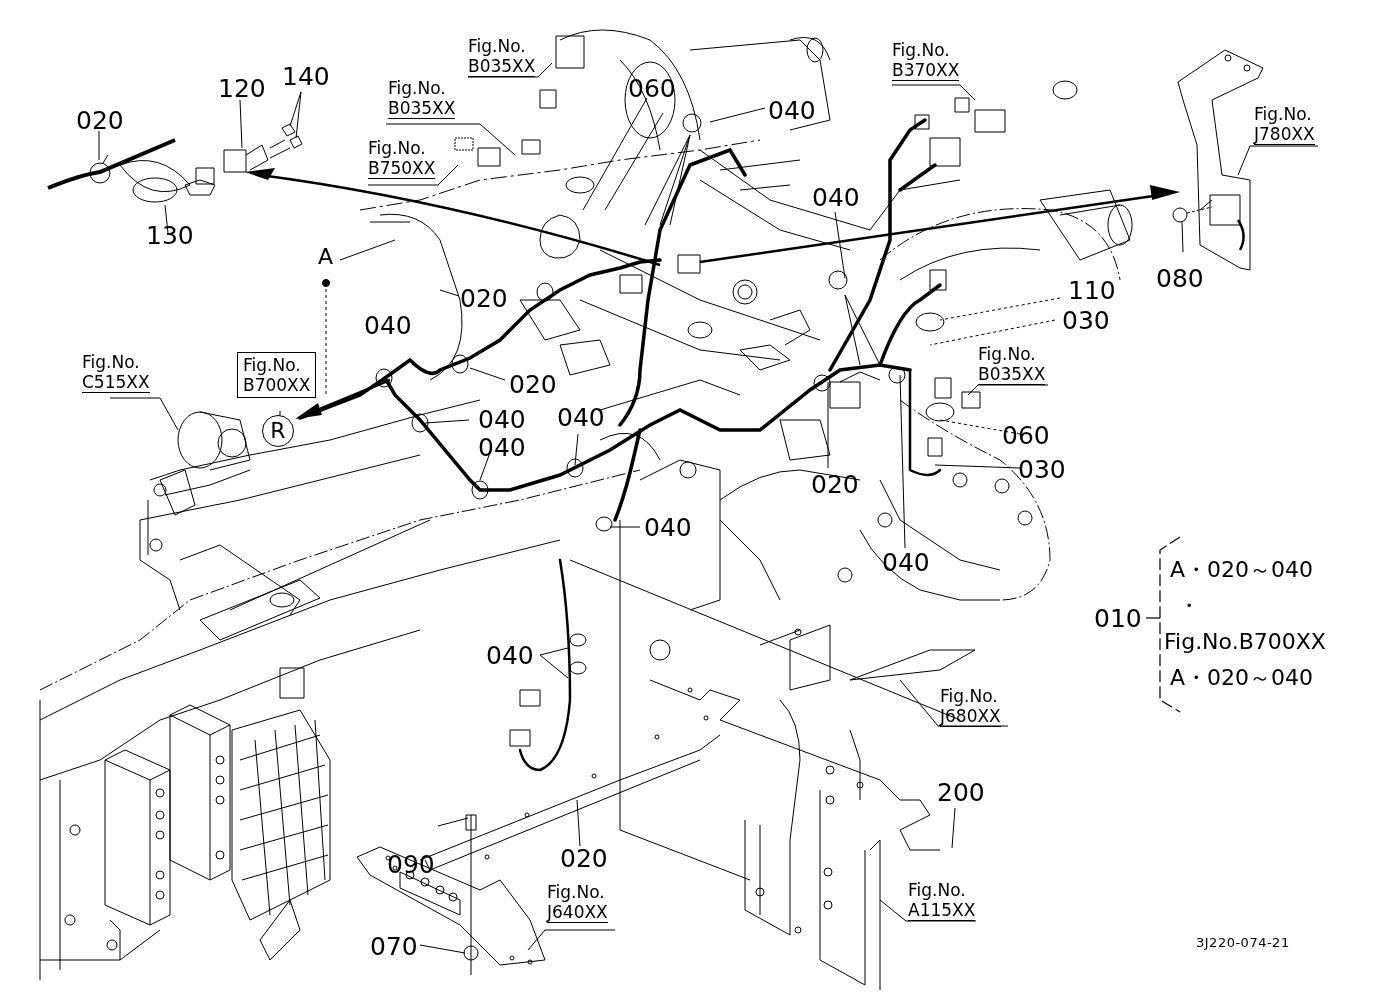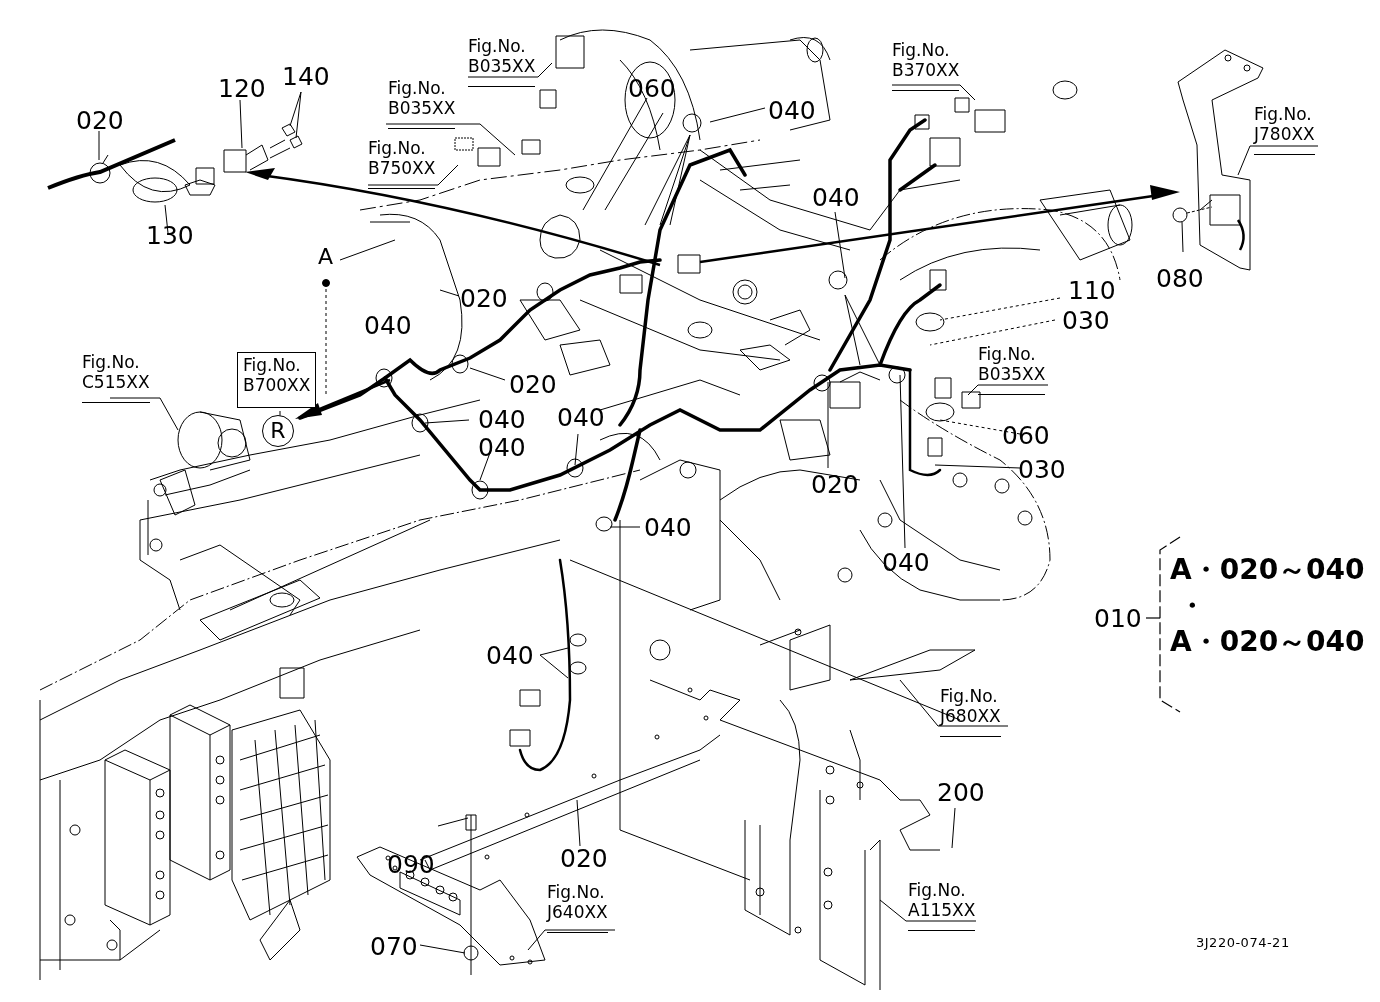--- a/index.html
+++ b/index.html
@@ -3,28 +3,28 @@
 <meta charset="utf-8">
 <style>
   html, body { margin: 0; padding: 0; background: #ffffff; }
   body { width: 1380px; height: 1002px; position: relative; overflow: hidden;
          font-family: "DejaVu Sans", sans-serif; color: #000; }
   #canvas { position: absolute; left: 0; top: 0; width: 1380px; height: 1002px; }
   .lbl { position: absolute; font-family: "DejaVu Sans", sans-serif; color: #000;
          white-space: nowrap; line-height: 1; }
   .num { font-size: 25px; letter-spacing: 0px; }
   .fig { font-size: 17px; line-height: 20px; }
-  .fig .l2 { display: block; border-bottom: 1.3px solid #000; padding-bottom: 10px; }
+  .fig .l2 { display: block; border-bottom: 1.3px solid #000; padding-bottom: 0; }
   .fig-box { border: 1.4px solid #000; padding: 2px 5px; background: #fff; }
   .fig-box .l2 { border-bottom: none; text-align: right; }
   .ref-circle { position: absolute; width: 30px; height: 30px; border: 1.5px solid #000;
                 border-radius: 50%; text-align: center; line-height: 30px; font-size: 22px;
                 background: #fff; }
   .callout-a { font-size: 22px; }
-  .bracket-note { font-size: 28px; line-height: 36px; font-weight: bold; }
+  .bracket-note { font-size: 22px; line-height: 36px; }
   .doc-code { font-size: 13px; letter-spacing: 0.5px; }
   svg line, svg path, svg polyline, svg rect, svg ellipse, svg circle, svg polygon { vector-effect: non-scaling-stroke; }
 </style>
 </head>
 <body>
 
 <svg id="canvas" viewBox="0 0 1380 1002" xmlns="http://www.w3.org/2000/svg" fill="none" stroke="#000" stroke-width="1">
 
   <g>
     <path d="M40 690 L140 640 L190 600 L300 560 L420 520 L520 500 L640 470" stroke-dasharray="14 3 2 3"></path>
@@ -401,16 +401,17 @@
 <div class="lbl fig" style="left:547px;top:882px">
   <span>Fig.No.</span>
   <span class="l2">J640XX</span>
 </div>
 
 <div class="lbl callout-a" style="left:318px;top:246px">A</div>
 
 <div class="lbl bracket-note" style="left:1170px;top:552px">
   <div>A・020～040</div>
   <div style="padding-left:8px">・</div>
+  <div style="margin-left:-6px">Fig.No.B700XX</div>
   <div>A・020～040</div>
 </div>
 
 <div class="lbl doc-code" style="left:1196px;top:936px">3J220-074-21</div>
 
 </body></html>

